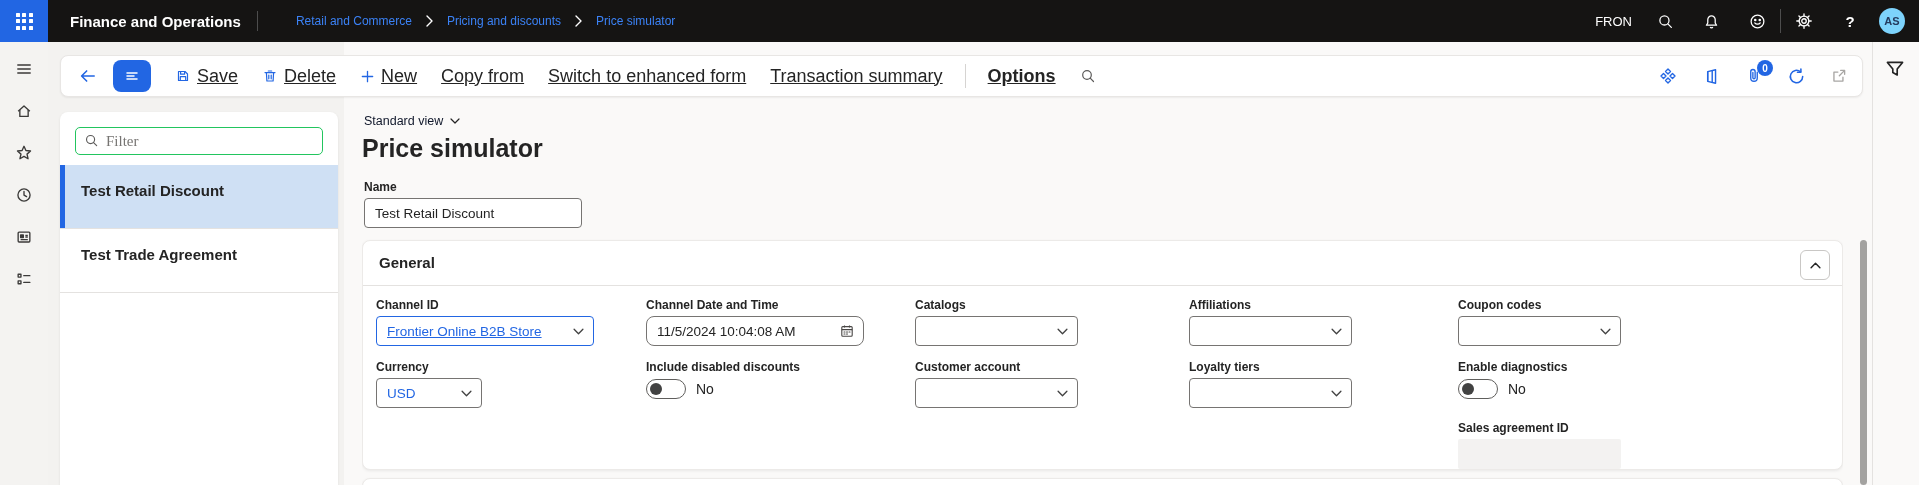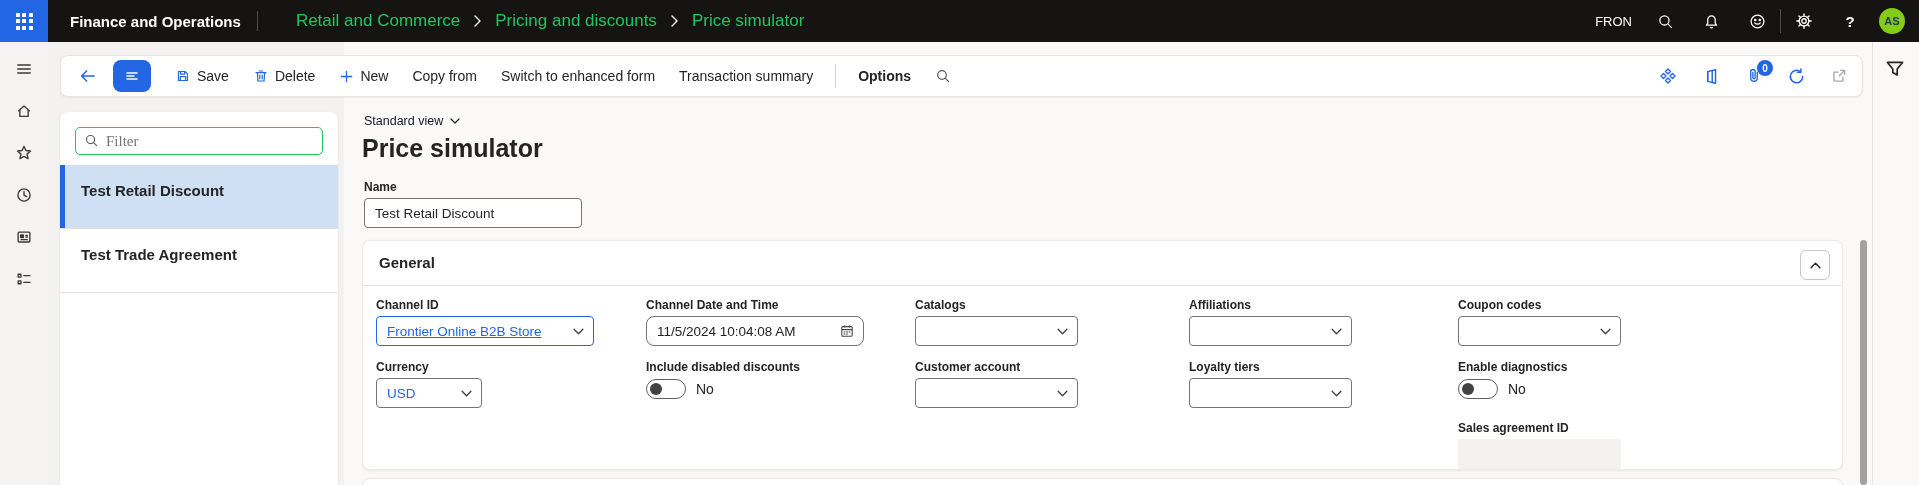--- a/index.html
+++ b/index.html
@@ -8,42 +8,42 @@
   .app { position:relative; width:1919px; height:485px; }
 
   
   .topbar { position:absolute; left:0; top:0; width:1919px; height:42px; background:#151413; display:flex; align-items:center; }
   .waffle-btn { width:48px; height:42px; background:#2266E3; display:flex; align-items:center; justify-content:center; cursor:pointer; }
   .waffle { display:grid; grid-template-columns:repeat(3,4px); grid-template-rows:repeat(3,4px); gap:2.5px; }
   .waffle i { width:4px; height:4px; background:#fff; border-radius:0.5px; }
   .app-title { color:#fff; font-size:15px; font-weight:700; margin-left:22px; white-space:nowrap; }
   .tb-divider { width:1px; height:20px; background:#4d4d4d; margin-left:16px; }
   .breadcrumb { display:flex; align-items:center; gap:14px; margin-left:38px; }
-  .crumb { color:#22c55e; font-size:17px; cursor:pointer; white-space:nowrap; }
+  .crumb { color:#3b82f6; font-size:12px; cursor:pointer; white-space:nowrap; }
   .crumb-sep { display:flex; color:#fff; }
   .tb-right { margin-left:auto; display:flex; align-items:center; height:42px; }
   .env-label { color:#fff; font-size:13px; margin-right:10px; }
   .tb-iconbtn { width:46px; height:42px; display:flex; align-items:center; justify-content:center; color:#fff; cursor:pointer; }
   .tb-divider2 { width:1px; height:24px; background:#4d4d4d; }
   .help-q { color:#fff; font-size:15px; font-weight:600; }
-  .avatar { width:26px; height:26px; border-radius:50%; background:#84cc16; color:#243a5e; font-size:11px; font-weight:700; display:flex; align-items:center; justify-content:center; margin:0 14px 0 6px; cursor:pointer; }
+  .avatar { width:26px; height:26px; border-radius:50%; background:#7dd3fc; color:#243a5e; font-size:11px; font-weight:700; display:flex; align-items:center; justify-content:center; margin:0 14px 0 6px; cursor:pointer; }
 
   
   .navrail { position:absolute; left:0; top:42px; width:48px; height:443px; background:#f4f3f1; display:flex; flex-direction:column; align-items:center; padding-top:18px; gap:24px; }
   .rail-btn { width:18px; height:18px; color:#3b3a39; display:flex; align-items:center; justify-content:center; cursor:pointer; }
 
   
   .center { position:absolute; left:48px; top:42px; width:1824px; height:443px; background:#f3f2f0; }
   .content-bg { position:absolute; left:296px; top:0; right:0; bottom:0; background:#faf9f8; }
 
   
   .actionbar { position:absolute; left:12px; top:13px; width:1803px; height:42px; background:#fff; border:1px solid #e8e6e4; border-radius:8px; box-shadow:0 1px 2px rgba(0,0,0,.06); display:flex; align-items:center; padding:0 14px 0 14px; }
   .ab-back { color:#2266E3; display:flex; margin:0 4px; cursor:pointer; }
   .ab-bluebtn { width:38px; height:32px; border-radius:8px; background:#2266E3; color:#fff; display:flex; align-items:center; justify-content:center; margin-left:12px; cursor:pointer; }
-  .ab-item { display:flex; align-items:center; gap:6px; font-size:14px; color:#242424; margin-left:24px; cursor:pointer; white-space:nowrap; }
+  .ab-item { display:flex; align-items:center; gap:6px; font-size:18px; color:#242424; margin-left:24px; cursor:pointer; white-space:nowrap;text-decoration:underline; }
   .ab-item .ico { color:#2266E3; display:flex; }
   .ab-sep { width:1px; height:24px; background:#d6d4d2; margin-left:22px; }
   .ab-options { font-weight:700; margin-left:22px; }
   .ab-search { color:#5b5a59; margin-left:24px; display:flex; cursor:pointer; }
   .ab-right { margin-left:auto; display:flex; align-items:center; gap:24px; }
   .ab-icon { color:#2266E3; display:flex; position:relative; cursor:pointer; }
   .ab-icon.disabled { color:#a8a6a4; }
   .badge { position:absolute; top:-7px; right:-10px; min-width:16px; height:16px; border-radius:8px; background:#2266E3; color:#fff; font-size:10px; font-weight:700; display:flex; align-items:center; justify-content:center; padding:0 4px; }
 
   

